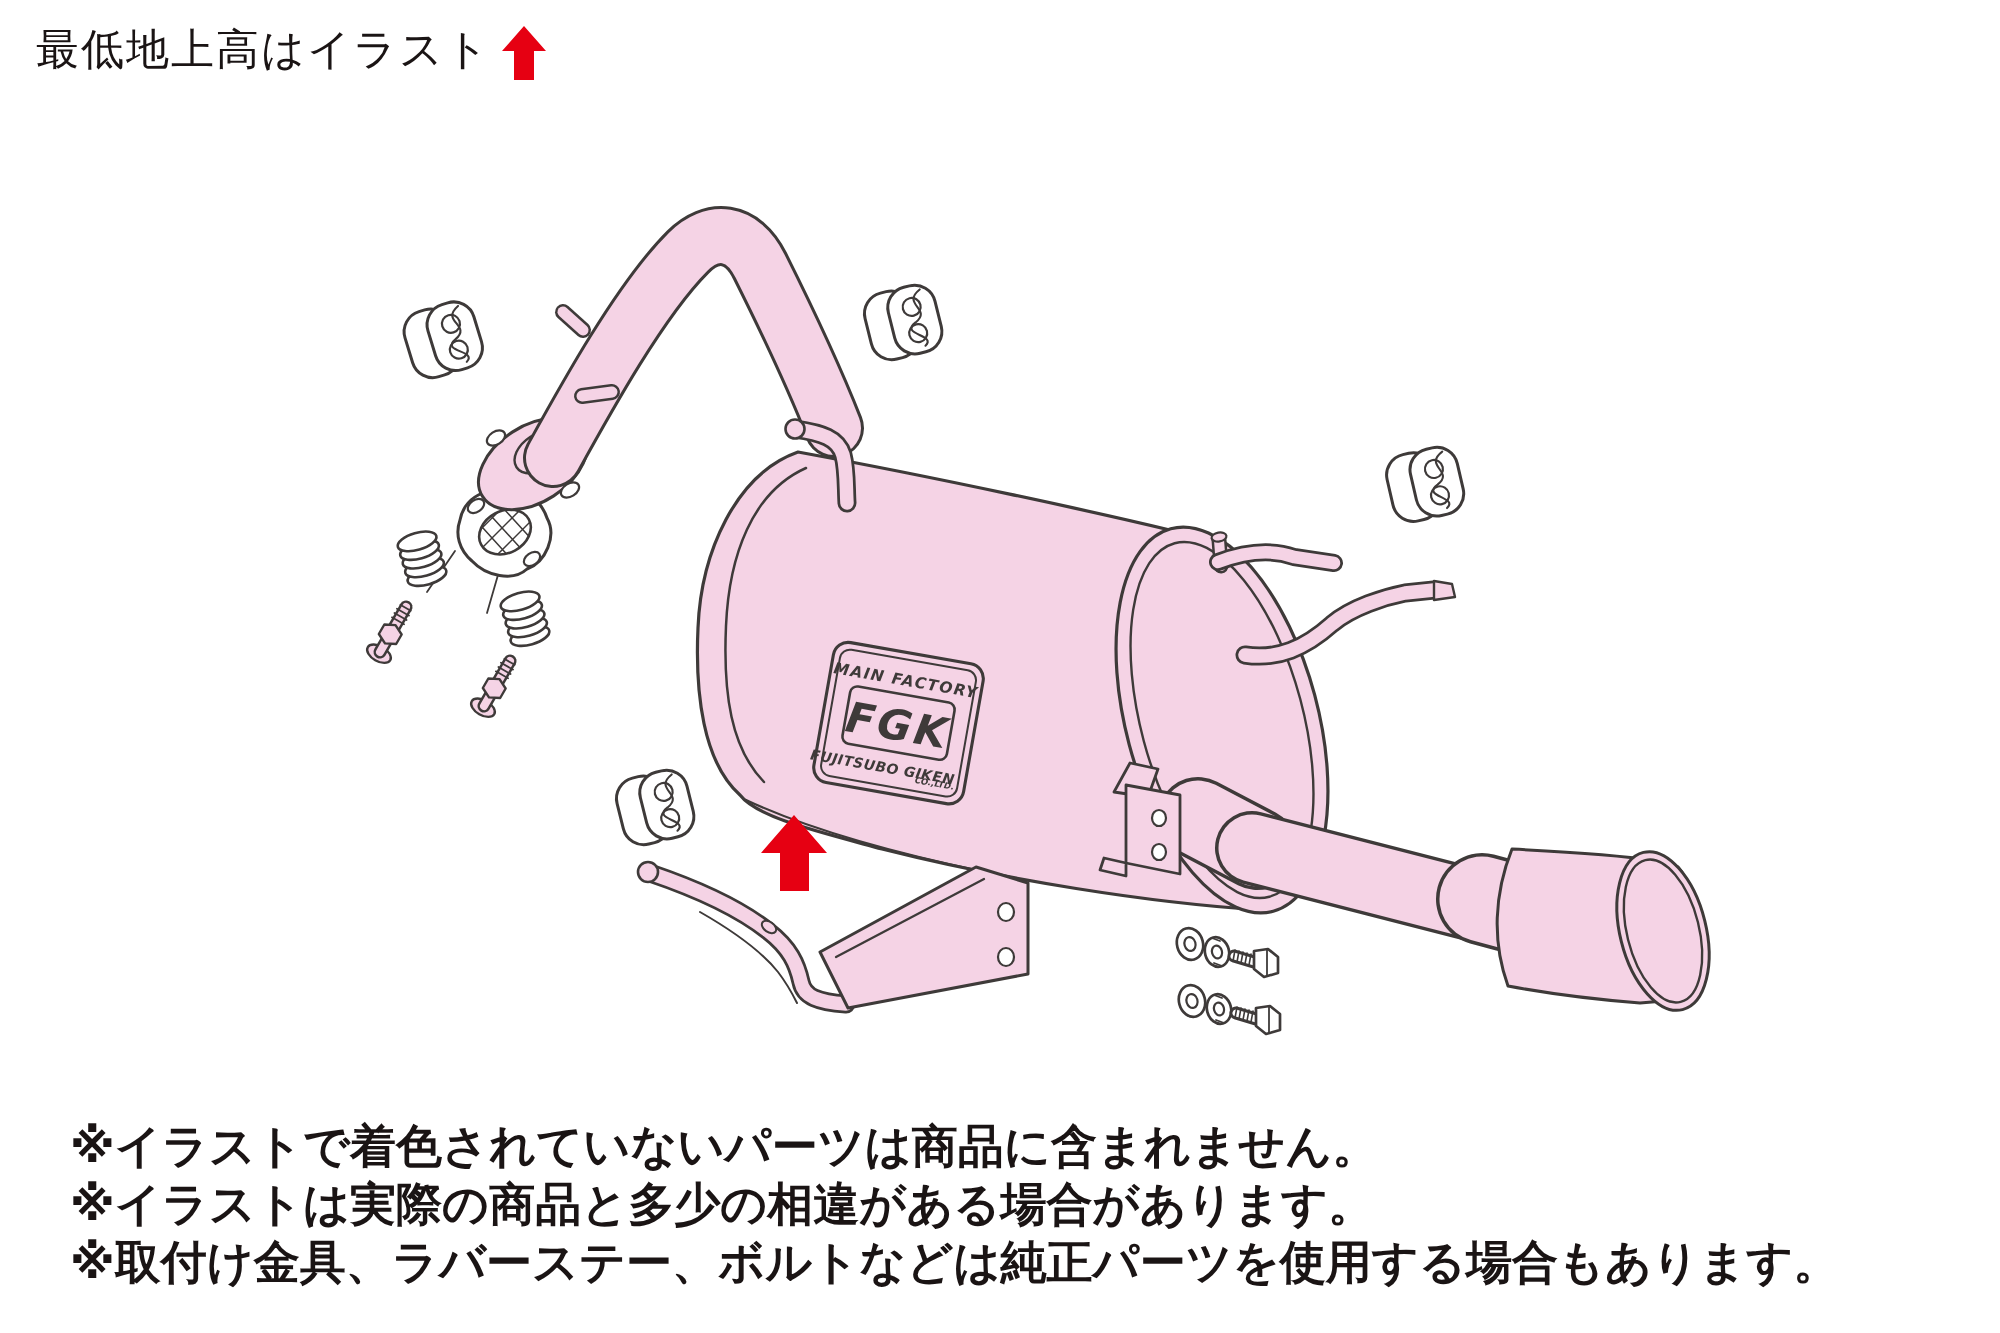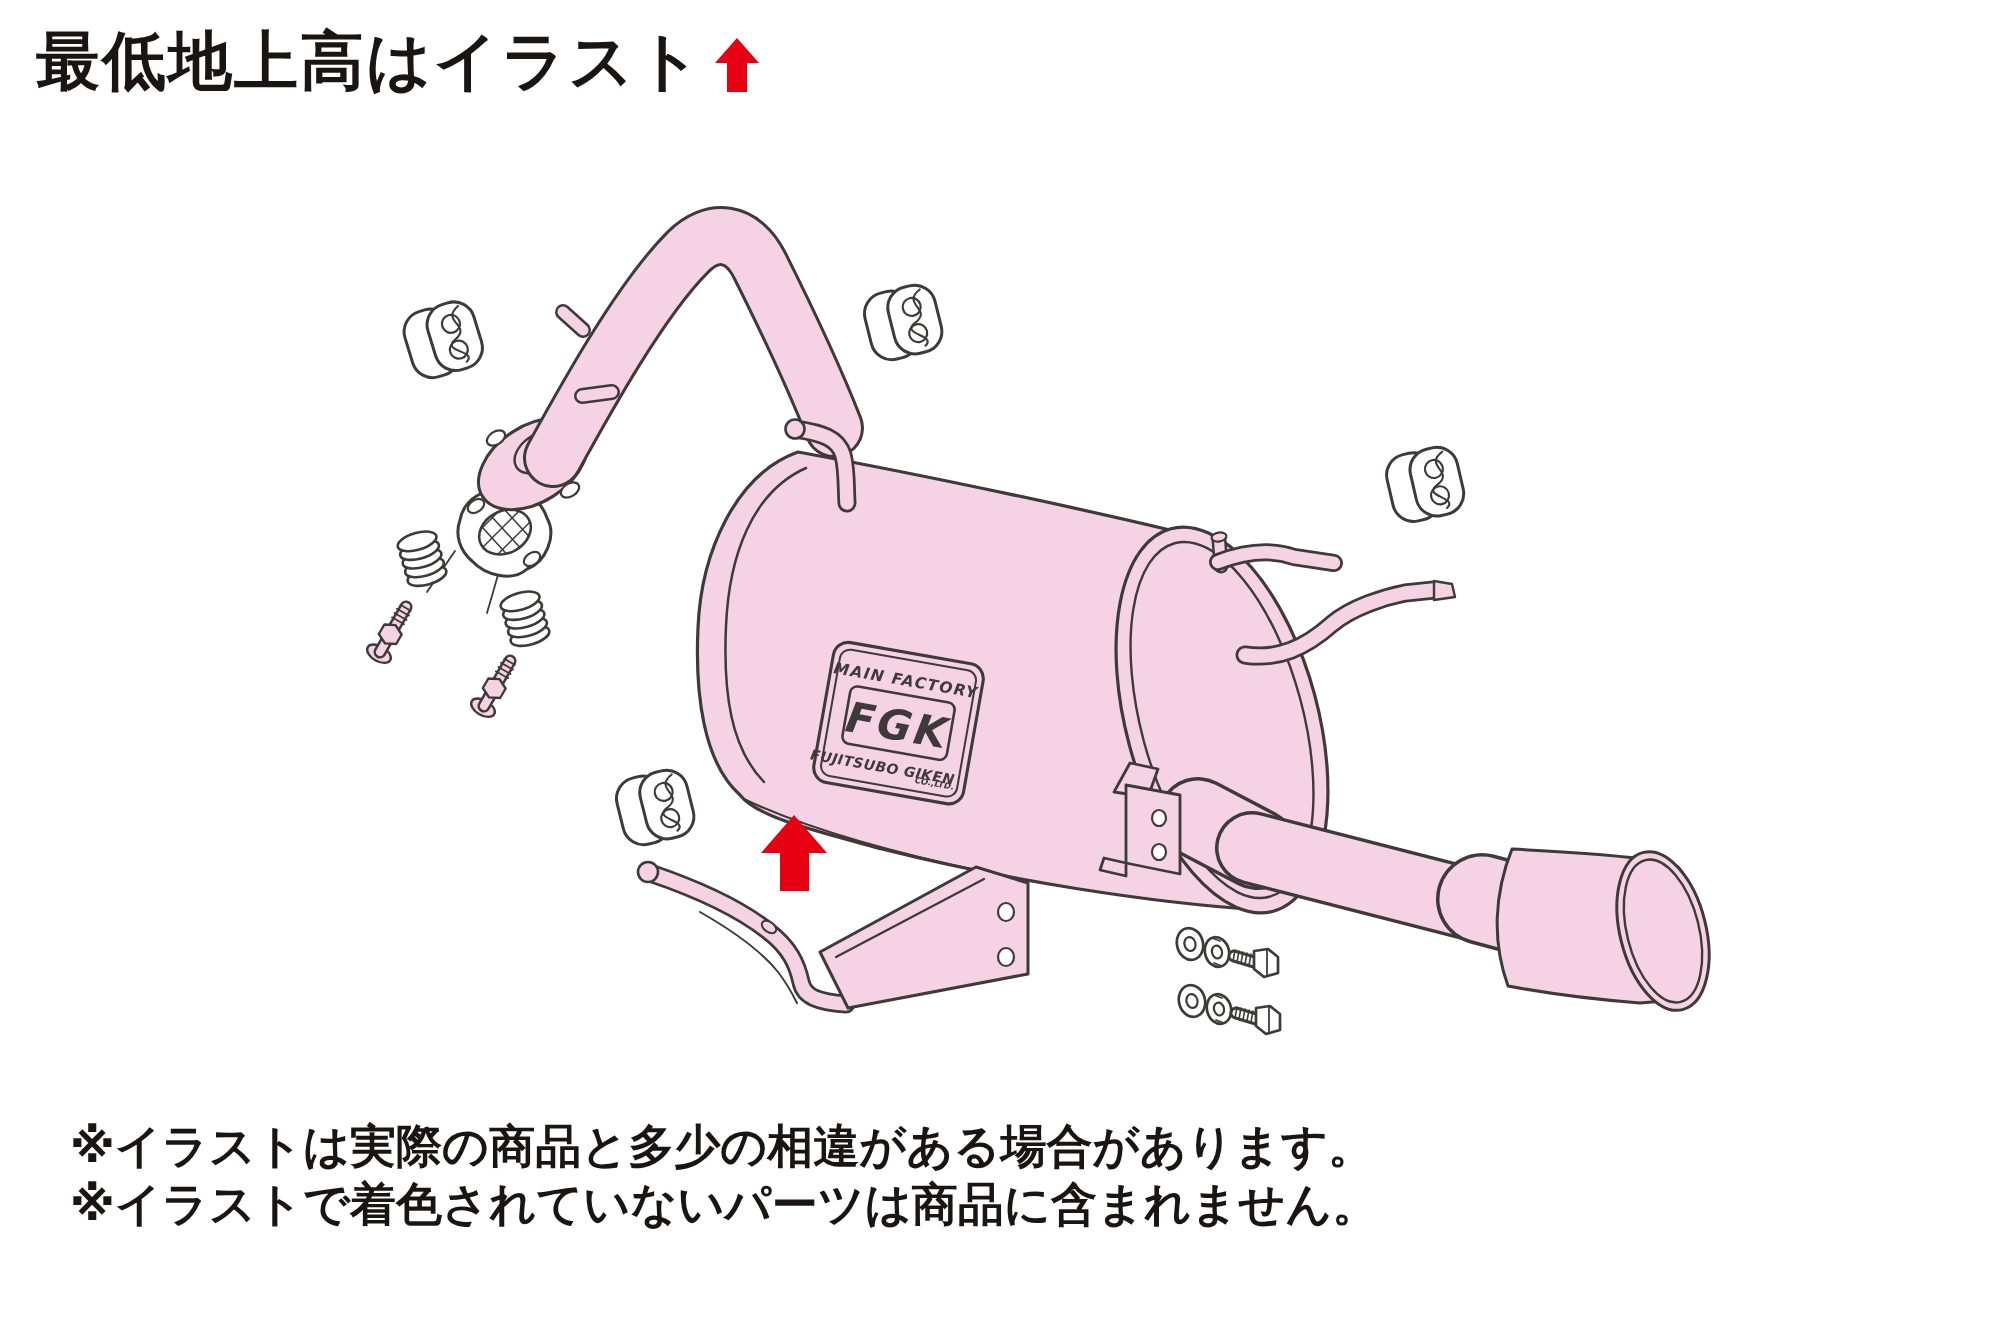--- a/index.html
+++ b/index.html
@@ -1,19 +1,19 @@
 <!DOCTYPE html>
 <html style="--part_pink: #f5d3e5; --part_pink_shade: #f2c3da; --outline: #3e3a39; --accent_red: #e60012; --text_black: #1a1414; --background: #ffffff;"><head>
 <meta charset="utf-8">
 <style>
   html,body{margin:0;padding:0;background:#fff;}
   body{width:2000px;height:1333px;position:relative;overflow:hidden;
        font-family:"DejaVu Sans",sans-serif;}
   .page-title{position:absolute;left:36px;top:18px;display:flex;align-items:center;
-       font-weight:700;font-size:64px;letter-spacing:2px;color:var(--text_black);white-space:nowrap;}
+       font-weight:400;font-size:43px;letter-spacing:2px;color:var(--text_black);white-space:nowrap;}
   .page-title .t-arrow{margin:6px 6px 0 8px;}
   .stage{position:absolute;left:0;top:0;width:2000px;height:1333px;}
   .notes{position:absolute;left:70px;top:1118px;font-weight:900;font-size:46px;
        color:var(--text_black);line-height:1.26;letter-spacing:0;white-space:nowrap;}
   .part{fill:var(--part_pink);stroke:var(--outline);stroke-width:3;stroke-linejoin:round;}
   .white-part{fill:#ffffff;stroke:var(--outline);stroke-width:3;stroke-linejoin:round;}
   .line{fill:none;stroke:var(--outline);stroke-width:2.4;stroke-linecap:round;}
   .hole{fill:#ffffff;stroke:var(--outline);stroke-width:2.2;}
   .tube-o{fill:none;stroke:var(--outline);stroke-linecap:round;stroke-linejoin:round;}
   .tube-i{fill:none;stroke:var(--part_pink);stroke-linecap:round;stroke-linejoin:round;}
@@ -223,15 +223,16 @@
 
   <g transform="translate(1190,944)">
       <use href="#fastener"></use>
     </g>
   <g transform="translate(1192,1001)">
       <use href="#fastener"></use>
     </g>
 </svg>
 
 <div class="notes">
+  <div>※イラストで着色されていないパーツは商品に含まれません。</div>
   <div>※イラストは実際の商品と多少の相違がある場合があります。</div>
-  <div>※イラストで着色されていないパーツは商品に含まれません。</div>
+  <div>※取付け金具、ラバーステー、ボルトなどは純正パーツを使用する場合もあります。</div>
 </div>
 
 </body></html>

